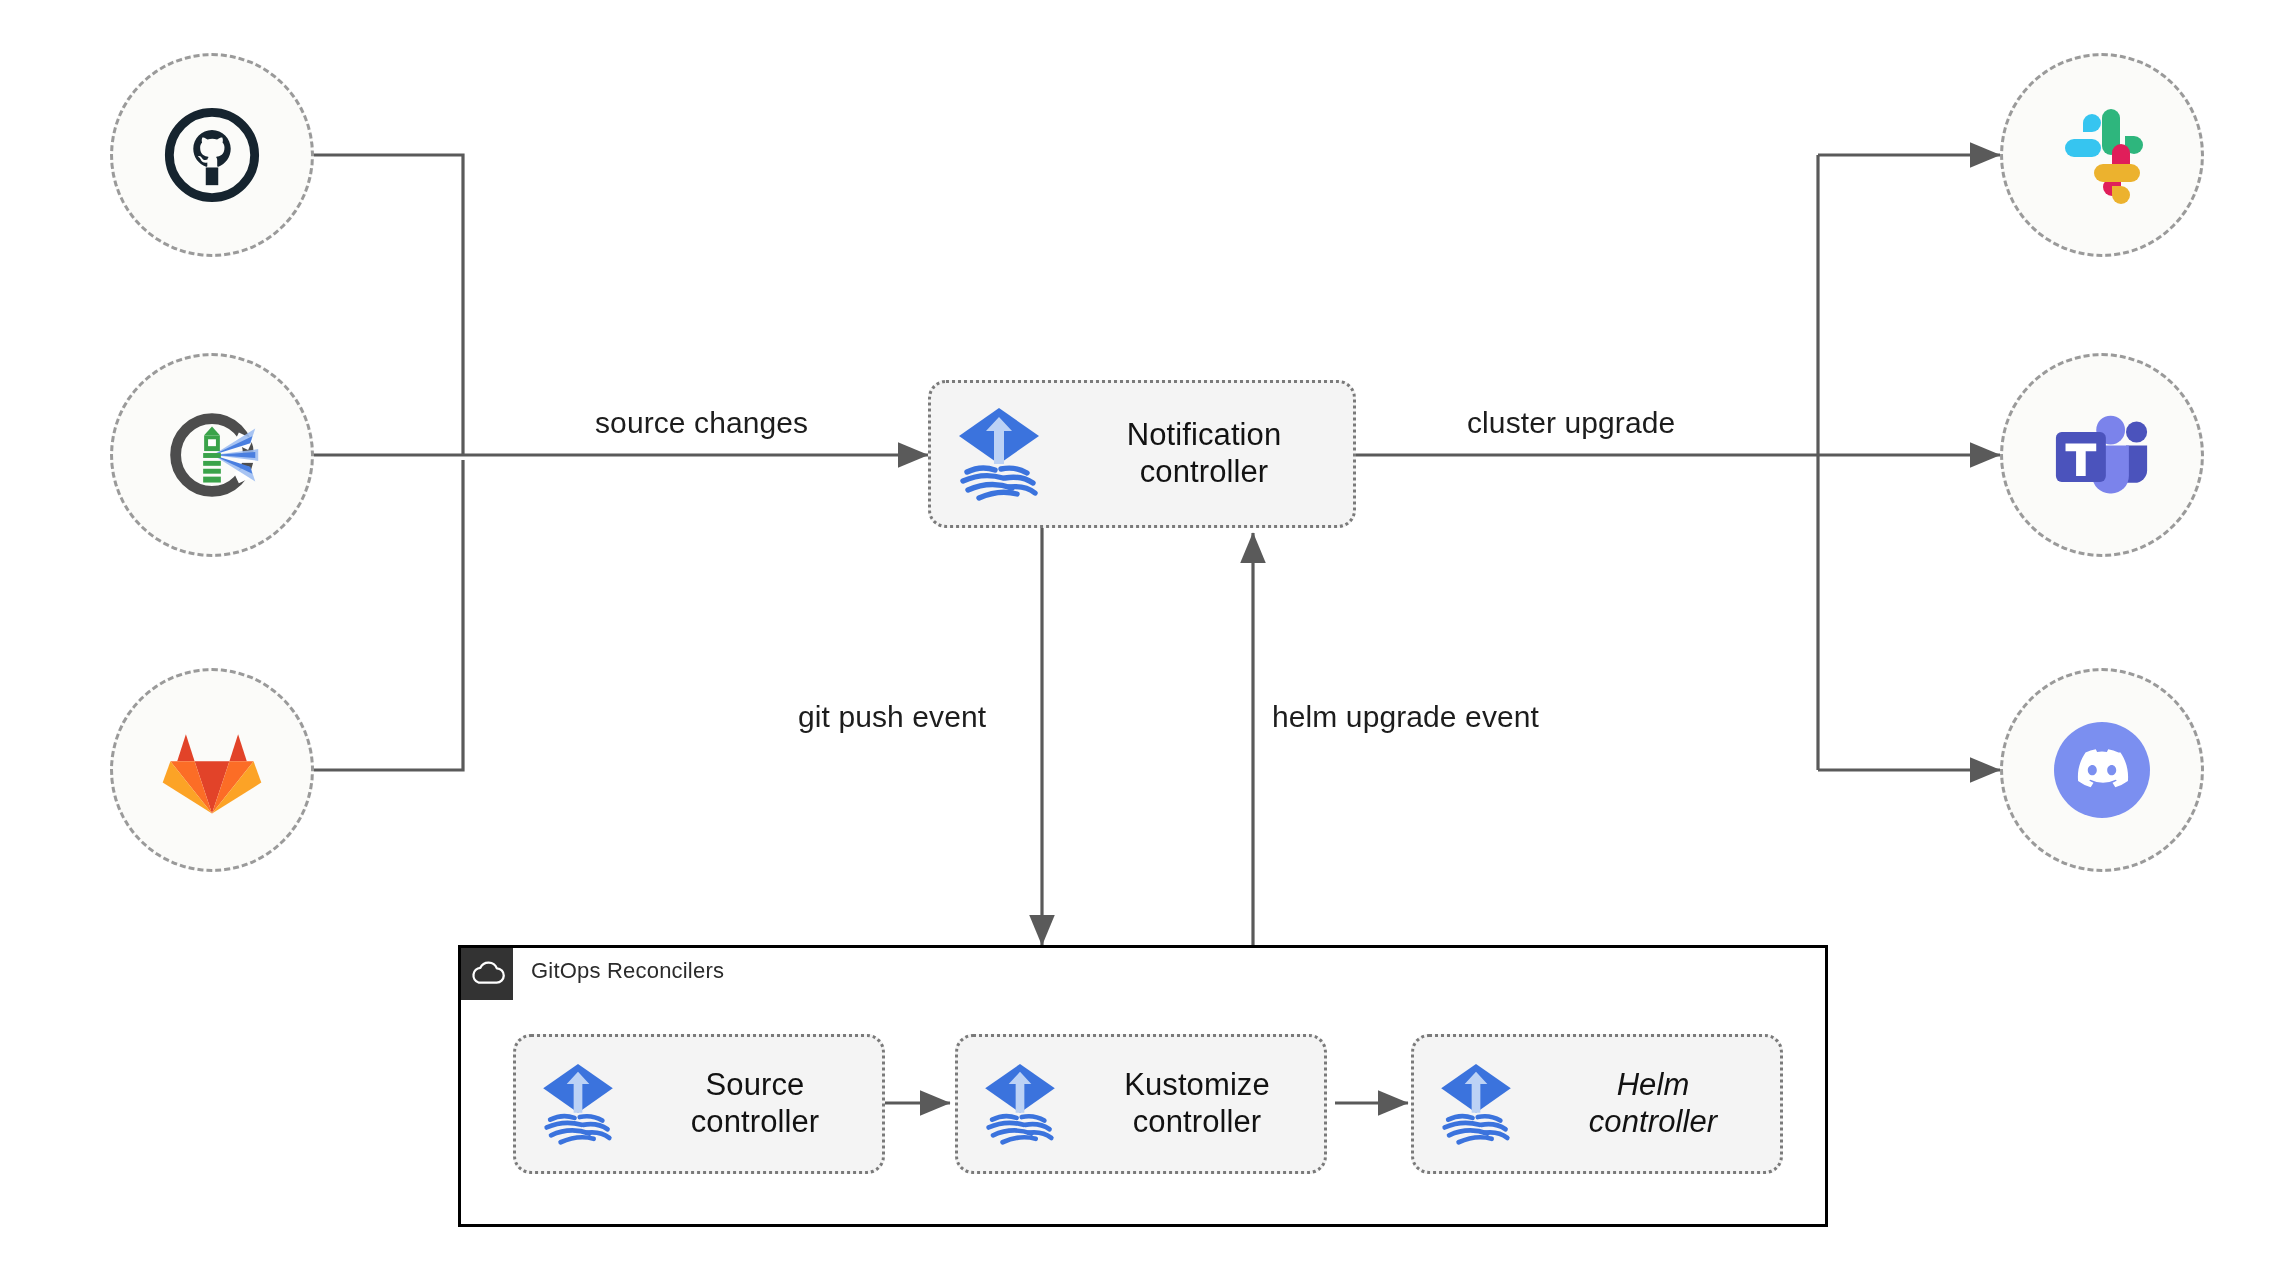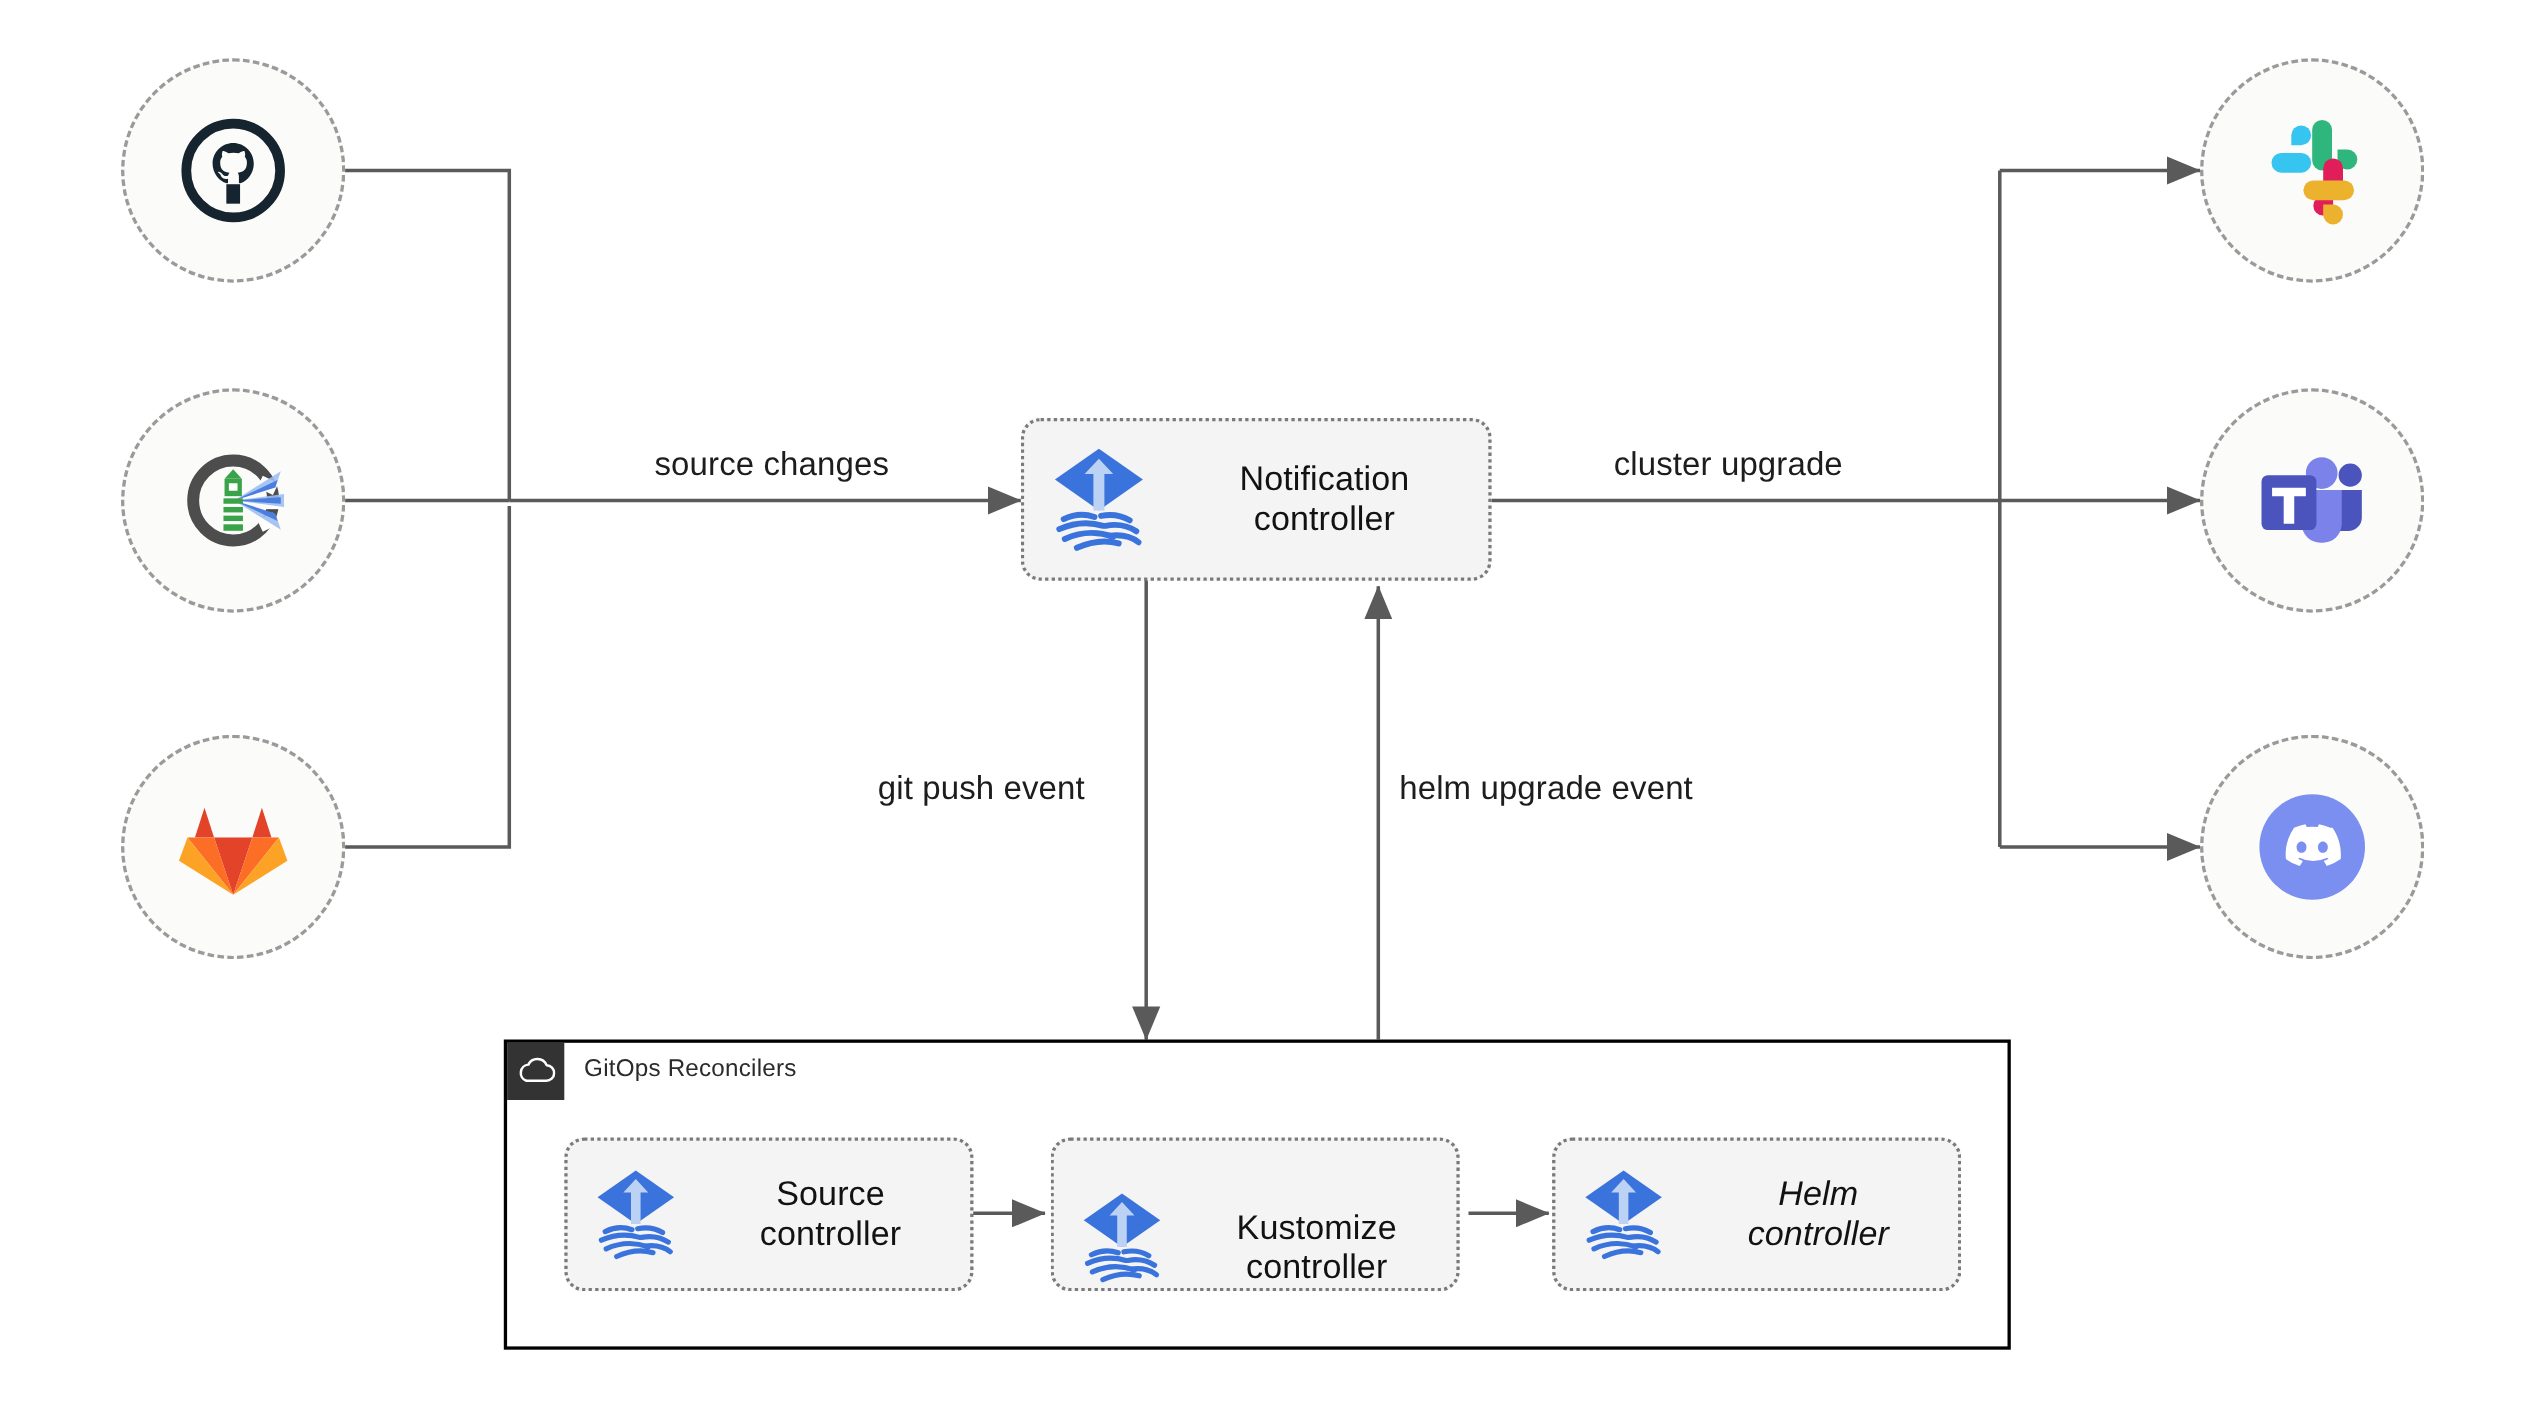--- a/index.html
+++ b/index.html
@@ -252,21 +252,21 @@
           <path d="M26 96 q20 -9 38 -4"></path>
           <path d="M48 67 q14 -3 26 4"></path>
           <path d="M52 76 q16 -3 28 5"></path>
           <path d="M56 85 q16 -2 26 6"></path>
         </g>
       </svg>
       <div class="ctrl-label">Source
 controller</div>
     </div>
 
-    <div class="ctrl-box" style="left:494px; top:86px; width:372px; height:140px;align-items:flex-end;">
+    <div class="ctrl-box" style="left:494px; top:86px; width:372px; height:140px;">
       <svg class="flux-mark" width="80" height="92" viewBox="0 0 92 104">
         <path fill="#3b73dd" d="M46 6 L86 34 L46 62 L6 34 Z"></path>
         <path fill="#bcd2f5" d="M46 15 L59 29 H51 V62 H41 V29 H33 Z"></path>
         <g stroke="#3b73dd" stroke-width="5.4" fill="none" stroke-linecap="round">
           <path d="M14 70 q14 -7 28 -2"></path>
           <path d="M10 79 q20 -9 40 -3"></path>
           <path d="M15 88 q22 -10 44 -2"></path>
           <path d="M26 96 q20 -9 38 -4"></path>
           <path d="M48 67 q14 -3 26 4"></path>
           <path d="M52 76 q16 -3 28 5"></path>

